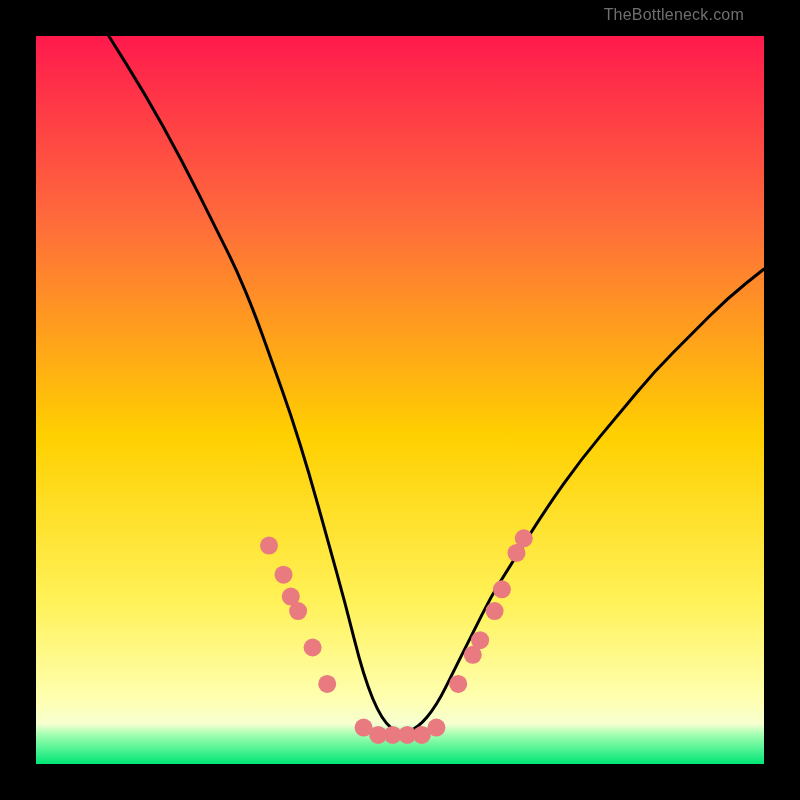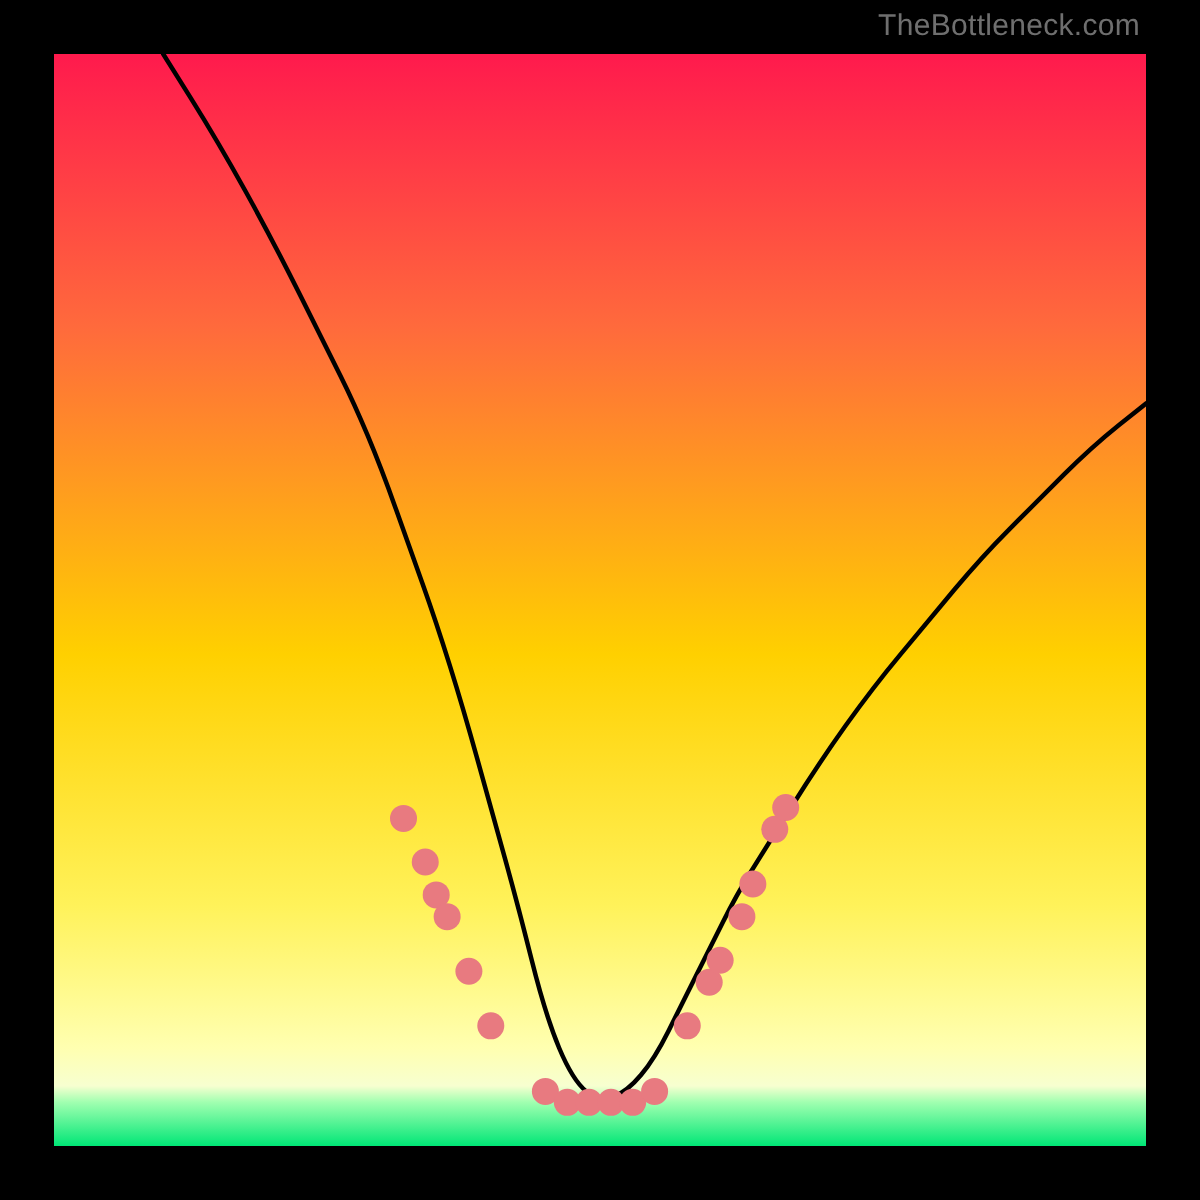--- a/index.html
+++ b/index.html
@@ -14,23 +14,23 @@
   .frame {
     position: absolute;
     left: 36px;
     top: 36px;
     width: 728px;
     height: 728px;
   }
   .watermark {
     position: absolute;
     top: 6px;
-    right: 40px;
+    right: 56px;
     color: #6f6f6f;
-    font-size: 20px;
+    font-size: 16px;
     font-weight: 500;
     letter-spacing: 0.2px;
   }
   svg {
     display: block;
   }
 </style>
 </head>
 <body>
 

